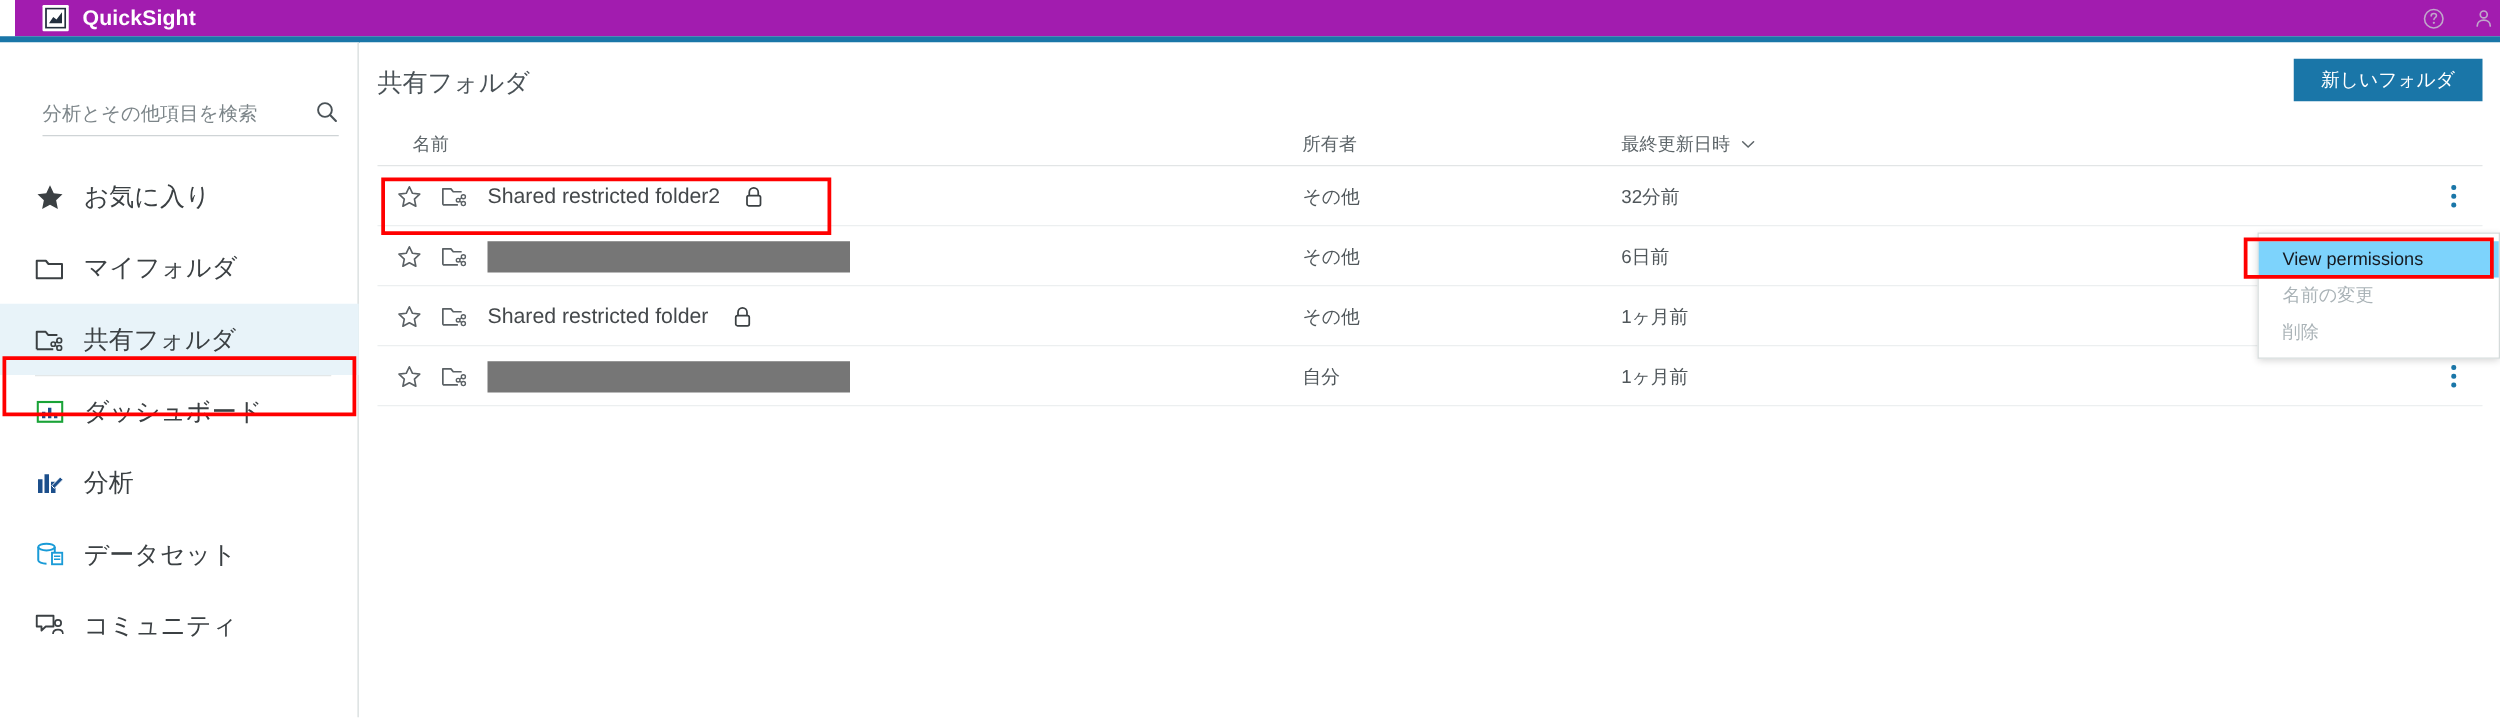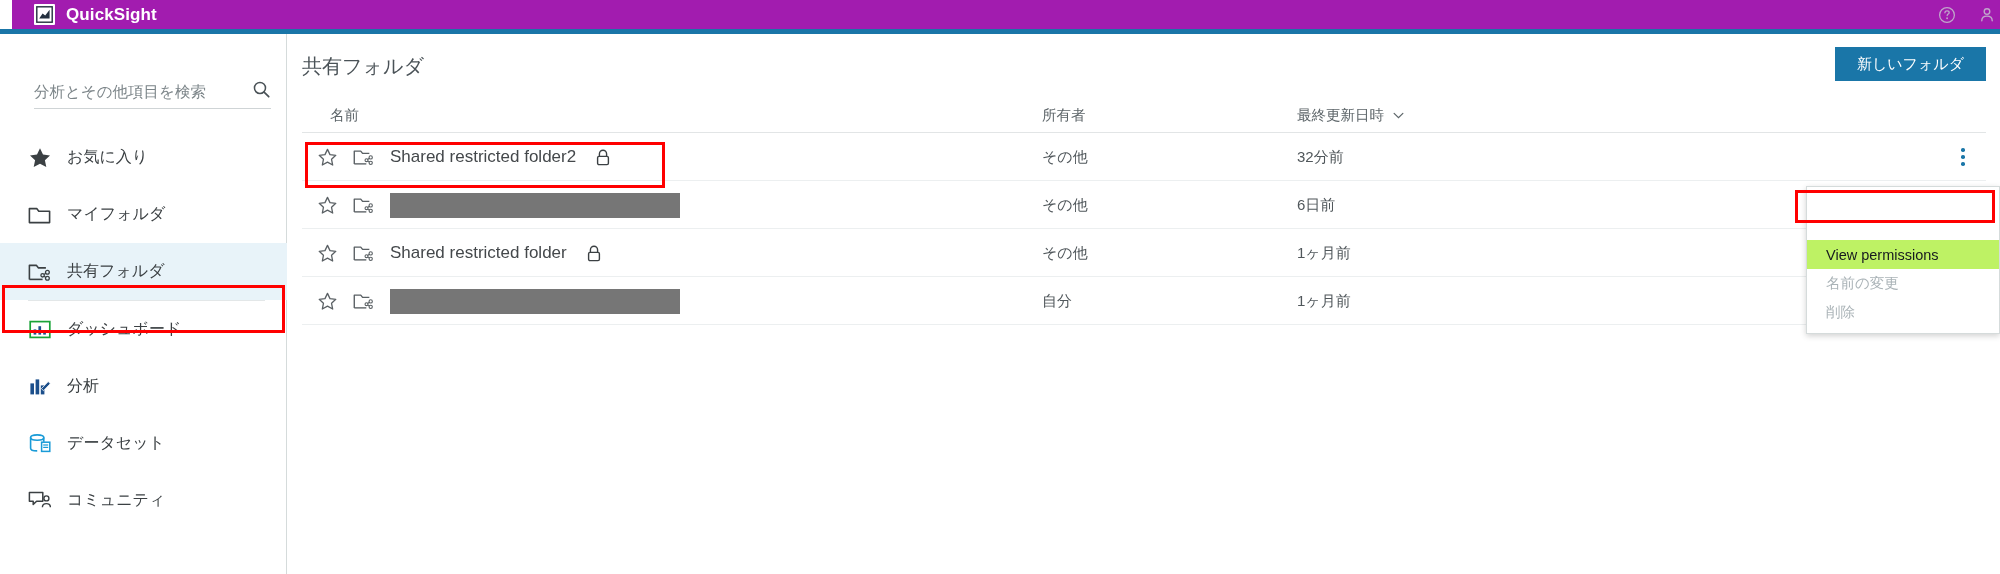--- a/index.html
+++ b/index.html
@@ -55,21 +55,21 @@
   }
   .search-input::placeholder { color:#7c8589; }
 
   .nav { position:absolute; left:0; top:95px; width:287px; }
   .nav-item {
     position:relative; height:57px; display:flex; align-items:center;
     padding-left:28px; gap:16px; cursor:pointer;
   }
   .nav-item.active { background:#e8f3f9; }
   .nav-label {
-    font-size:16px; color:#3b4043; white-space:nowrap;
+    font-size:20px; color:#3b4043; white-space:nowrap;
   }
   .nav-icon { width:23px; height:23px; display:flex; align-items:center; justify-content:center; flex:none; }
   .nav-sep {
     height:1px; background:#e3e7e8; margin:0 22px 0 28px;
   }
 
   
   .main { position:absolute; left:288px; top:34px; width:1712px; height:540px; background:#fff; }
 
   .page-head {
@@ -140,21 +140,21 @@
   .ctxmenu {
     position:absolute; left:1806px; top:186px; width:194px;
     background:#ffffff; border:1px solid #d5dbdb;
     box-shadow:0 2px 6px rgba(0,0,0,.18);
     padding:6px 0; z-index:40;
   }
   .ctxitem {
     height:29px; display:flex; align-items:center; padding-left:19px;
     font-size:14.5px; color:#16191f; white-space:nowrap; cursor:pointer;
   }
-  .ctxitem.highlight { background:#bef264;margin-top:47px; }
+  .ctxitem.highlight { background:#7dd3fc; }
   .ctxitem.disabled { color:#aab3b7; cursor:default;font-family:Liberation Mono, monospace; }
 
   
   .annot {
     position:absolute; border:3px solid #ff0000; z-index:60; pointer-events:none;
   }
   #annot-sidebar { left:2px; top:285px; width:283px; height:48px; }
   #annot-row1 { left:305px; top:142px; width:360px; height:46px; }
   #annot-ctx { left:1795px; top:190px; width:200px; height:33px; }
 </style>

